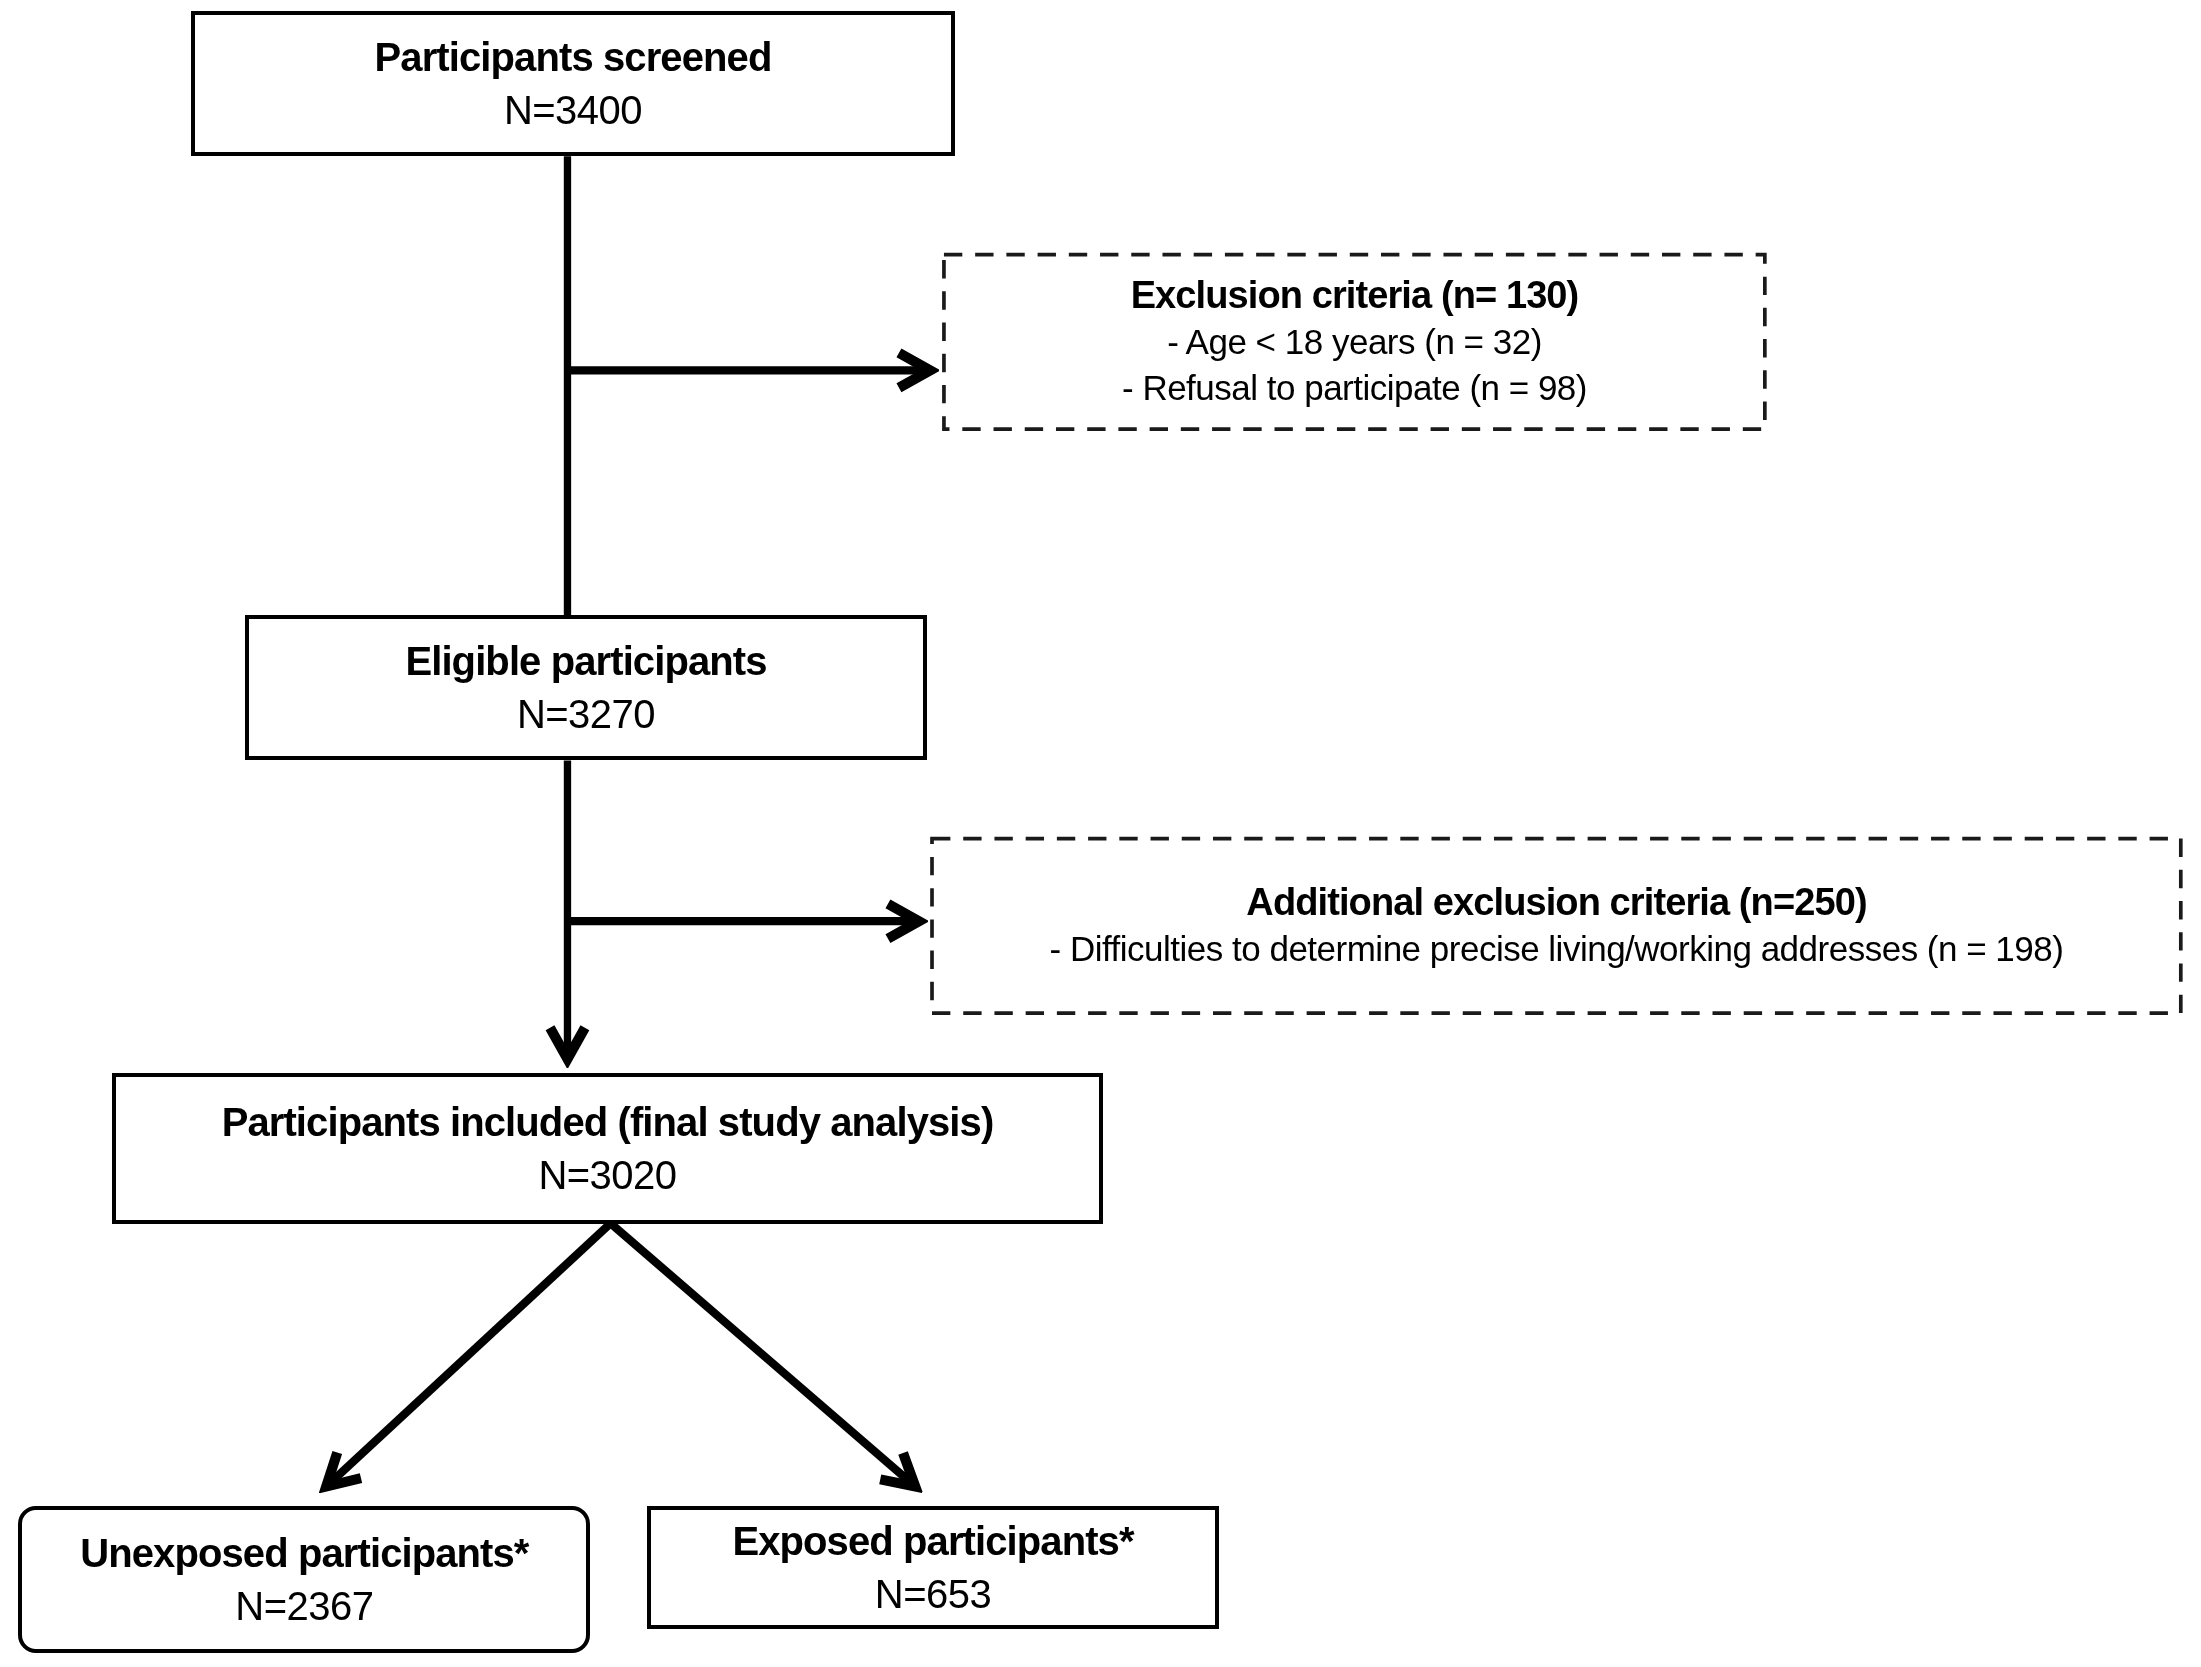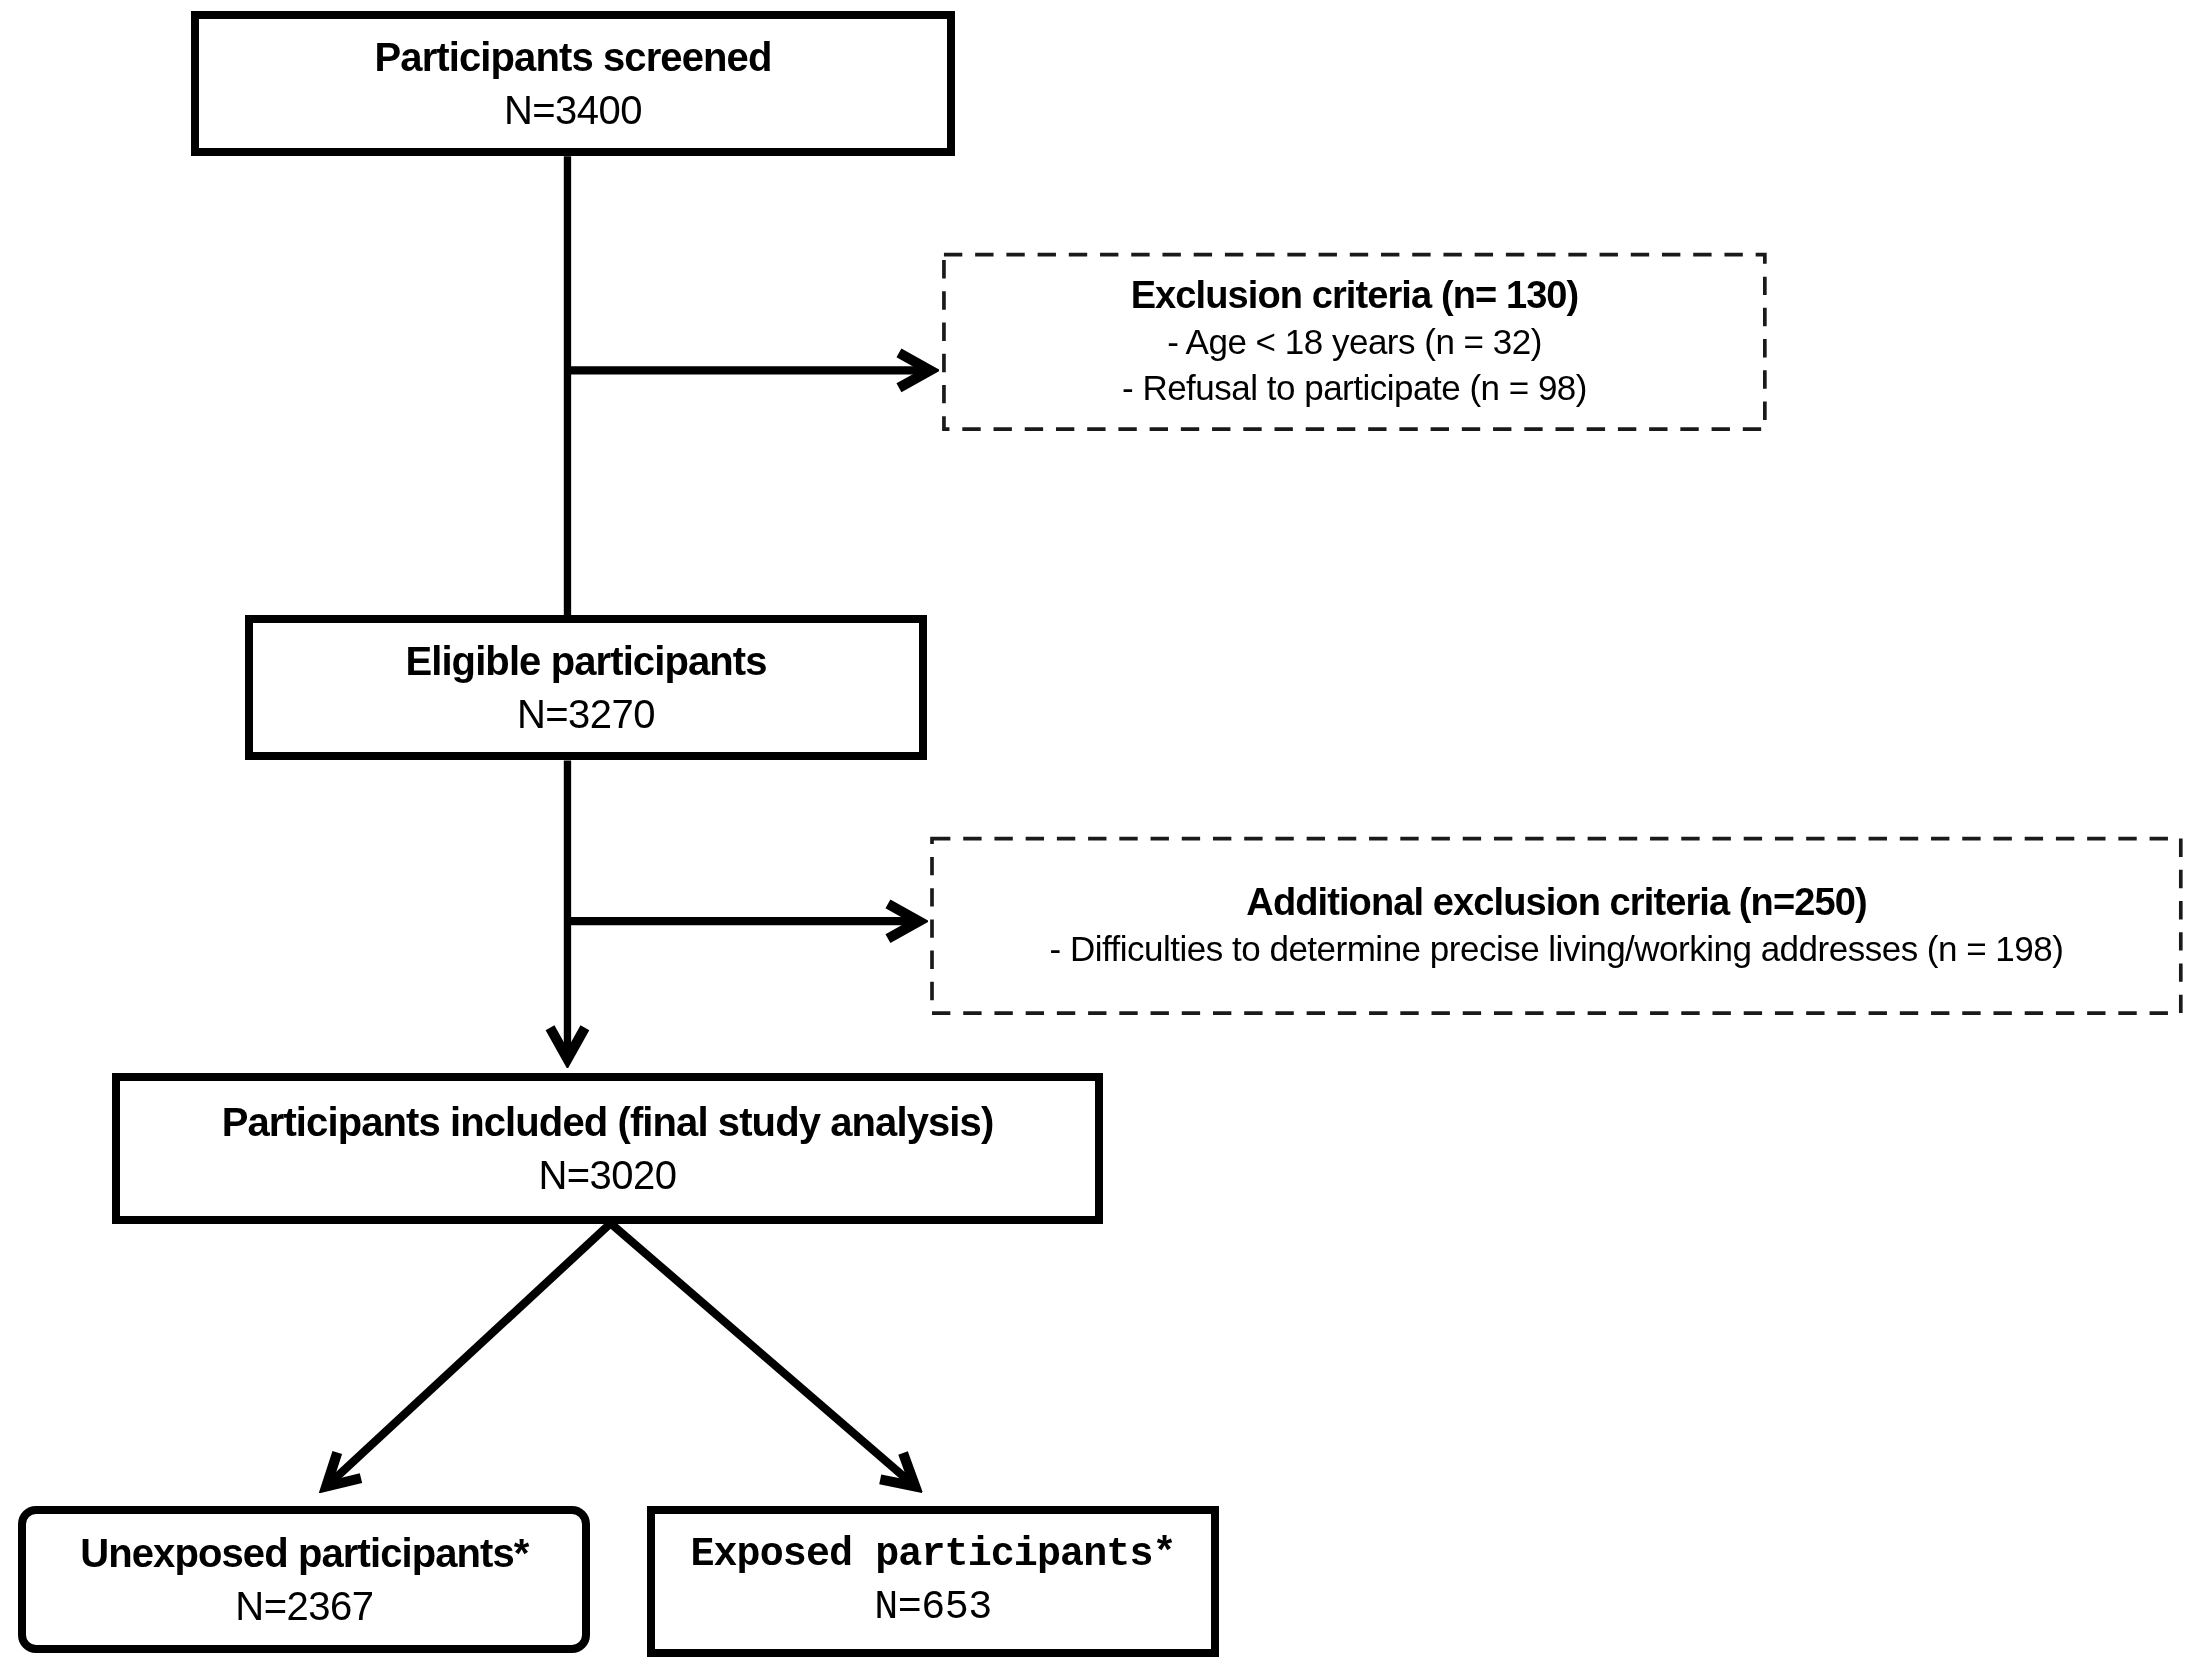--- a/index.html
+++ b/index.html
@@ -26,21 +26,21 @@
     position: absolute;
     box-sizing: border-box;
     display: flex;
     flex-direction: column;
     align-items: center;
     justify-content: center;
     text-align: center;
     background: #ffffff;
   }
   .node.solid {
-    border: 8px solid #000000;
+    border: 4px solid #000000;
     align-items: center;
   }
   .node.dashed {
     background: transparent; 
   }
   .node-title {
     font-weight: 700;
     font-size: 40px;
     line-height: 1.32;
     letter-spacing: -0.9px;
@@ -68,21 +68,21 @@
     white-space: nowrap;
   }
 
   
   #box-screened   { left: 191px;  top: 11px;   width: 764px;  height: 145px; }
   #box-exclusion1 { left: 944px; top: 254px;  width: 821px;  height: 174px; }
   #box-eligible   { left: 245px;  top: 615px;  width: 682px;  height: 145px; }
   #box-exclusion2 { left: 932px; top: 838px;  width: 1249px; height: 174px; text-align: center; }
   #box-included   { left: 112px;  top: 1073px; width: 991px; height: 151px; }
   #box-unexposed  { left: 18.4px;   top: 1506px; width: 572px;  height: 147px; border-radius: 18px; }
-  #box-exposed    { left: 647px;  top: 1506px; width: 572px;  height: 151px; font-family: Liberation Mono, monospace; }
+  #box-exposed    { left: 647px;  top: 1506px; width: 572px;  height: 123px; }
 </style>
 </head>
 <body>
 
 <div class="canvas">
 
   <svg class="connector-layer" viewBox="0 0 2397 1816">
     <defs>
       <marker id="chev" markerUnits="userSpaceOnUse" markerWidth="52" markerHeight="52" refX="41" refY="24" orient="auto">
         <path d="M8,5 L42,24 L8,43" fill="none" stroke="#000000" stroke-width="11"></path>

